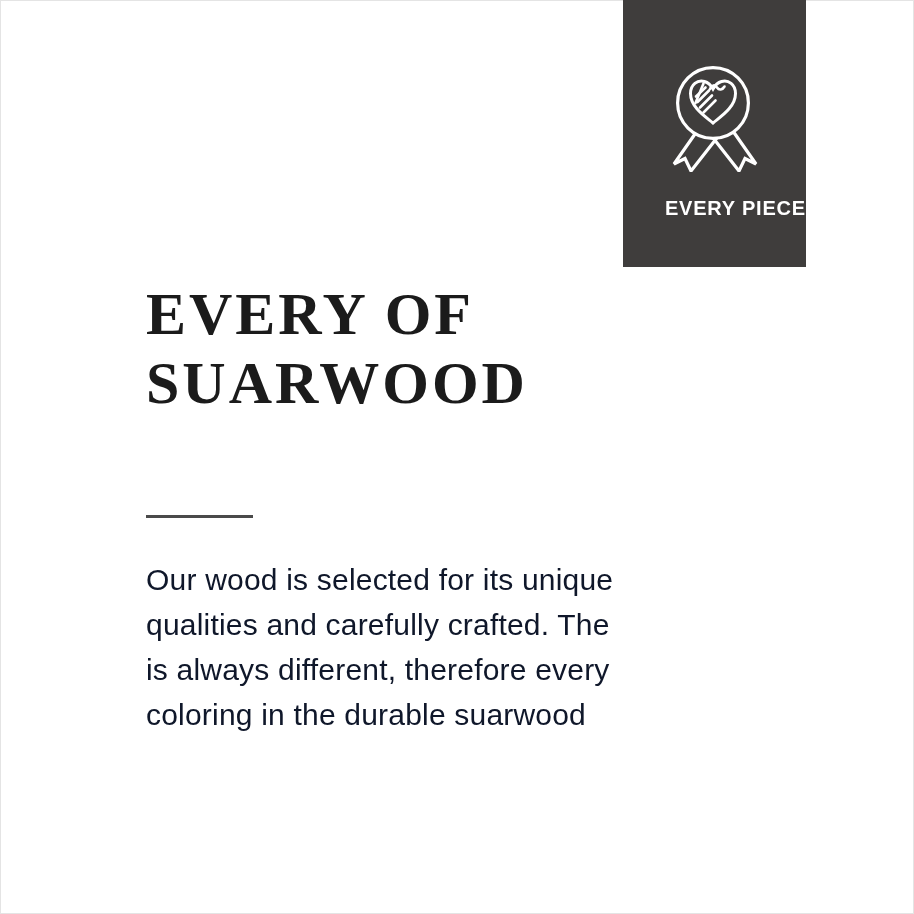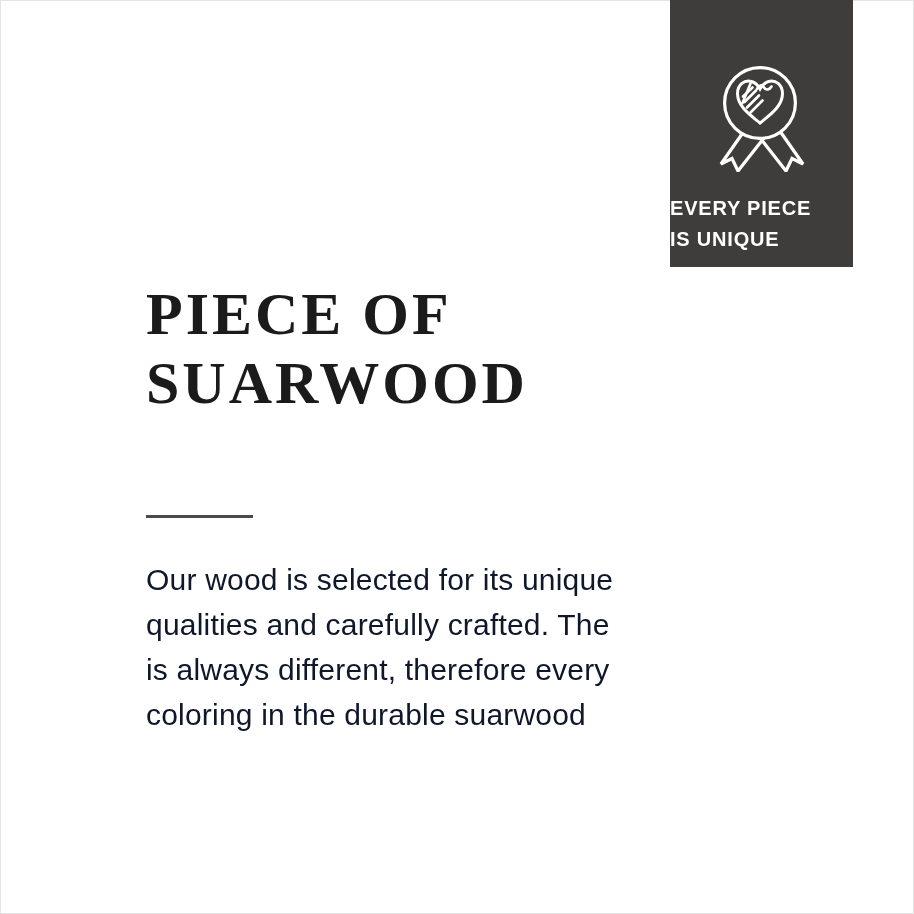--- a/index.html
+++ b/index.html
@@ -13,26 +13,26 @@
     width: 914px;
     height: 914px;
     background: #ffffff;
     box-shadow: inset 0 0 0 1px #e4e4e4;
     overflow: hidden;
   }
 
   
   .badge {
     position: absolute;
-    left: 670px;
+    left: 623px;
     top: 0;
     width: 183px;
     height: 267px;
     background: #3f3d3c;
-    text-align: left;
+    text-align: right;
   }
   .badge-icon {
     position: absolute;
     top: 66px;
     left: 50%;
     transform: translateX(-50%);
     width: 106px;
     height: 106px;
   }
   .badge-text {
@@ -104,26 +104,25 @@
         <path d="M41.5,17.5 L33.5,37"></path>
         <path d="M34,30.5 L43.5,21.5"></path>
         <path d="M35.5,36 L47,24.5"></path>
         <path d="M38,41.5 L50,29.5"></path>
         <path d="M41.5,46.5 L53.5,34.5"></path>
         <path d="M48,23 C50,18.5 53,18.5 55,21.5 C57,24.5 60.5,24 62.5,20.5"></path>
       </g>
     </svg>
     <div class="badge-text">
       <div>EVERY PIECE</div>
-      <div>IS UNIQUE</div>
     </div>
   </div>
 
   <h1 class="heading">
-    <div>PIECE OF</div>
+    <div>EVERY OF</div>
     <div>SUARWOOD</div>
   </h1>
 
   <div class="divider"></div>
 
   <div class="paragraph">
     <div>Our wood is selected for its unique</div>
     <div>qualities and carefully crafted. The</div>
     <div>is always different, therefore every</div>
     <div>coloring in the durable suarwood</div>

